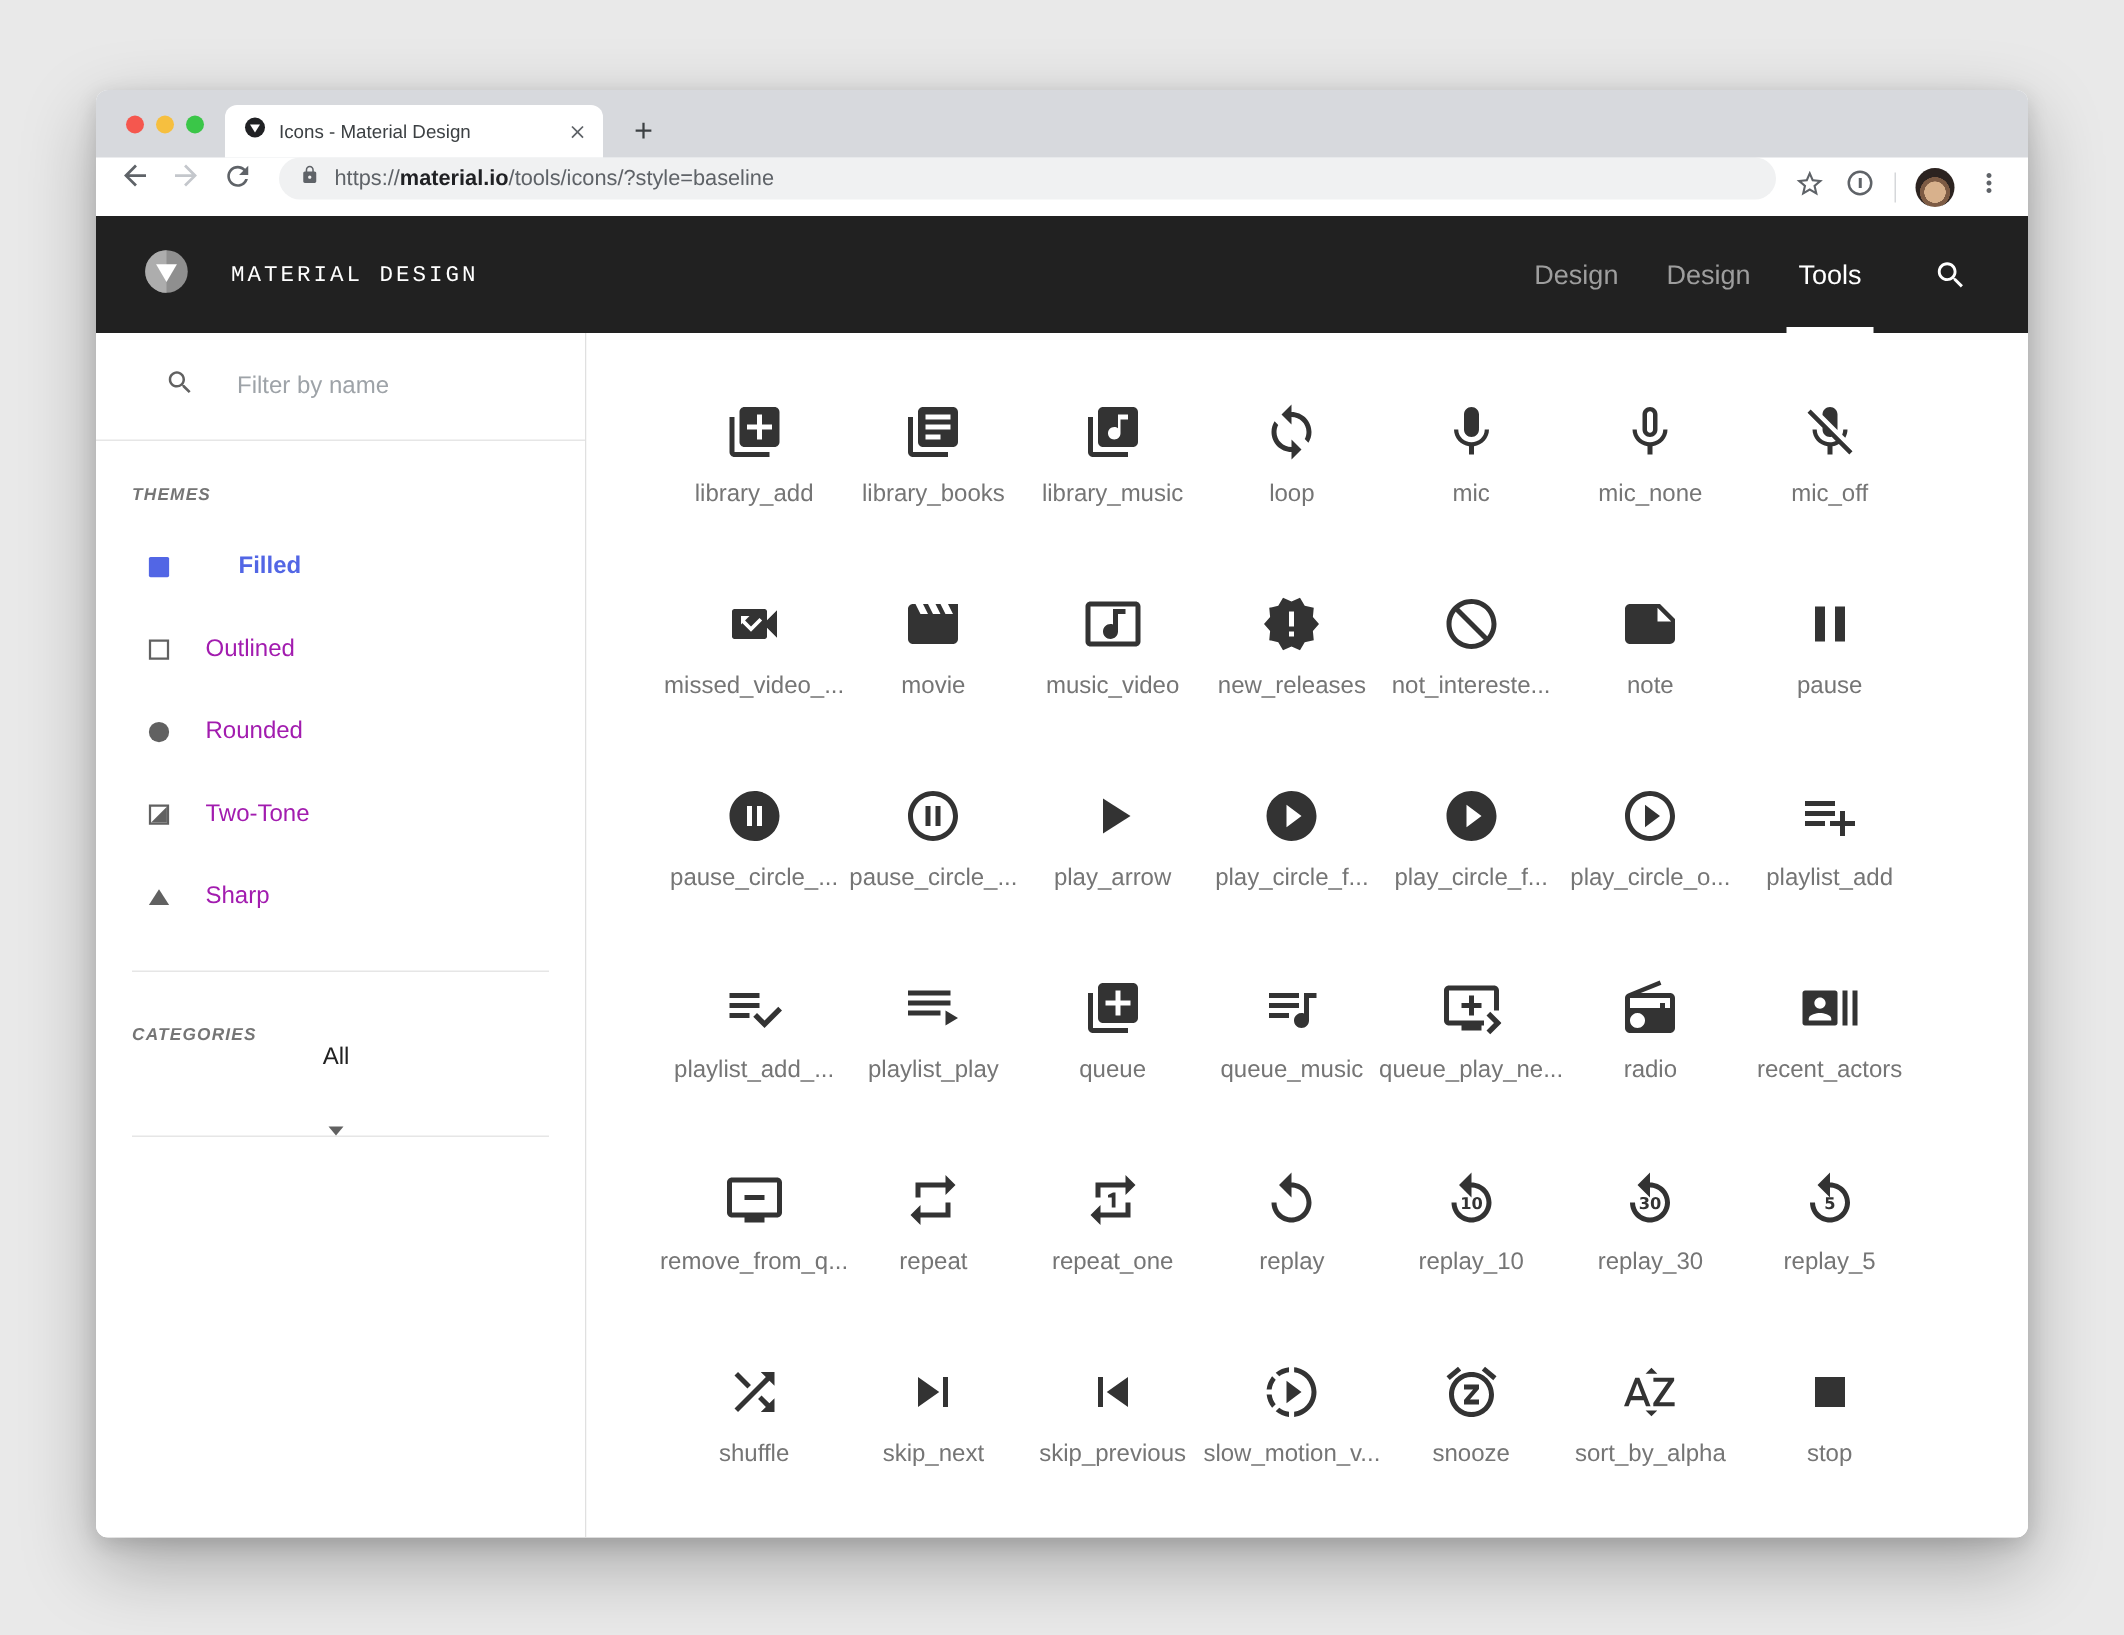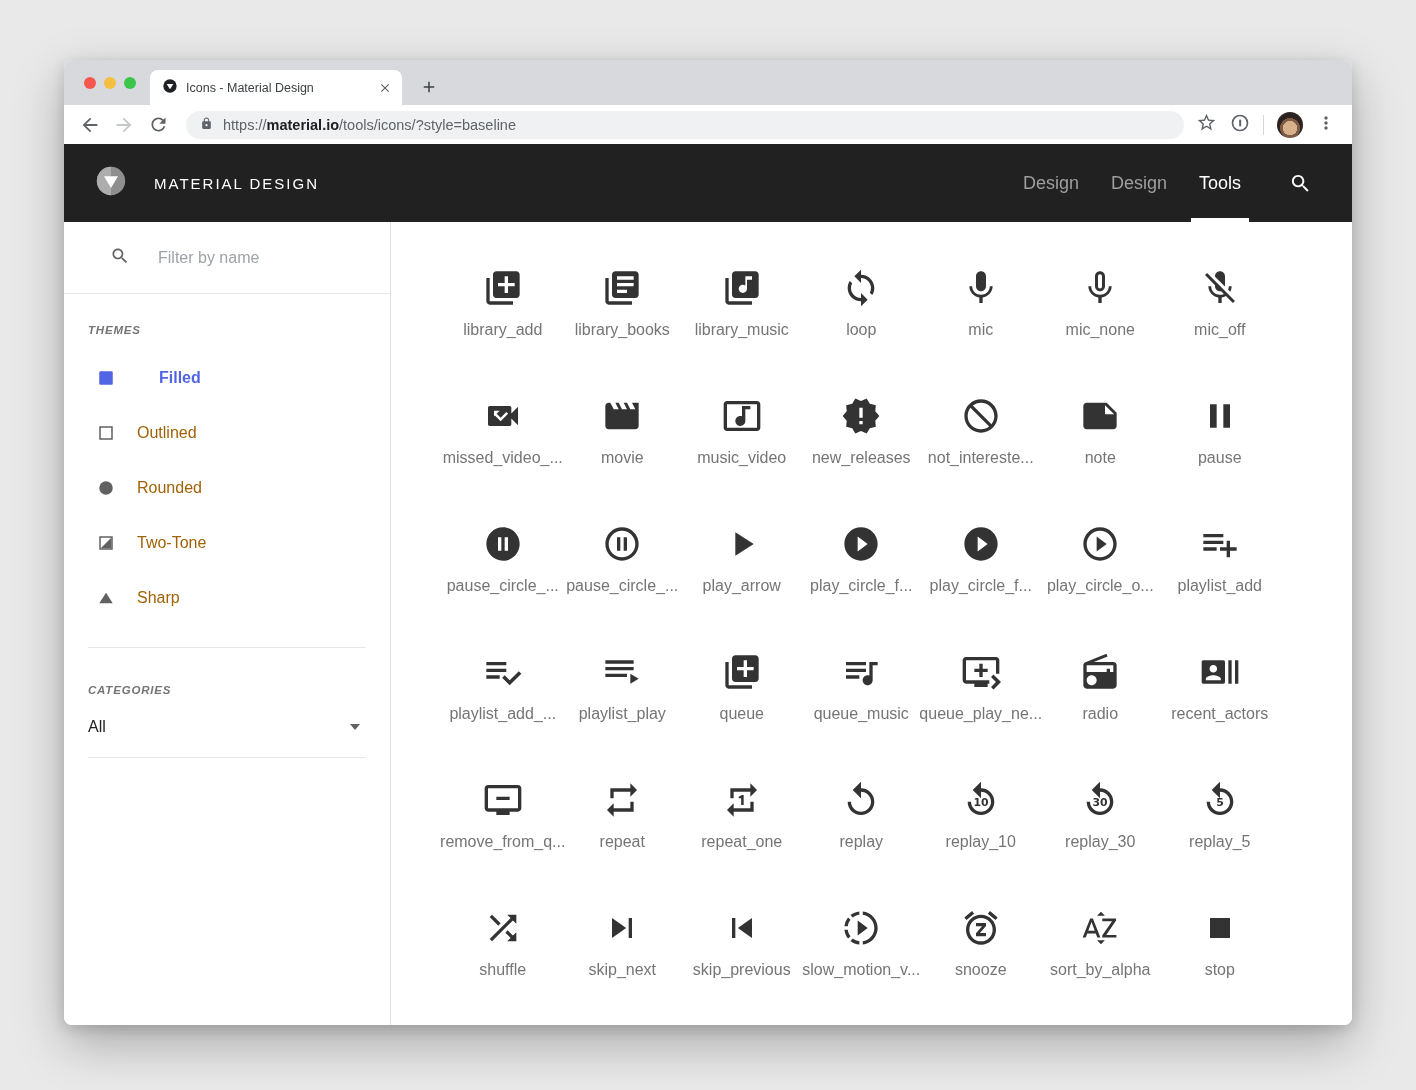--- a/index.html
+++ b/index.html
@@ -16,35 +16,35 @@
   .traffic span { width:12px; height:12px; border-radius:50%; display:block; }
   .tl-red{ background:#f5574e; } .tl-yellow{ background:#f6bf3f; } .tl-green{ background:#3ac648; }
   .tab { position:absolute; left:86px; bottom:0; width:252px; height:35px; background:#fff;
     border-radius:8px 8px 0 0; display:flex; align-items:center; padding:0 10px 0 12px; gap:8px;margin-top:35px; }
   .tab-title { flex:1; font-size:12.5px; color:#3c4043; white-space:nowrap; overflow:hidden; }
   .tab-close svg { display:block; }
   .newtab { position:absolute; left:352px; bottom:5px; width:26px; height:26px;
     display:flex; align-items:center; justify-content:center; }
 
   
-  .toolbar { height:39px; background:#fff; display:flex; align-items:center; padding:0 16px 0 14px; }
+  .toolbar { height:39px; background:#fff; display:flex; padding:0 16px 0 14px; }
   .navbtn { width:24px; height:24px; margin-right:10px; display:flex; align-items:center; justify-content:center; }
   .urlbar { flex:1; height:28px; margin:0 12px 0 6px; background:#f0f1f2; border-radius:14px;
     display:flex; align-items:center; padding:0 14px; gap:10px; }
   .url { font-size:14.5px; color:#5f6368; white-space:nowrap; }
   .url .domain { color:#202124; font-weight:700; }
   .tb-right { display:flex; align-items:center; gap:13px; }
   .tb-divider { width:1px; height:20px; background:#d5d7da; }
   .avatar { width:26px; height:26px; border-radius:50%;
     background:radial-gradient(circle at 50% 62%, #d8b18c 0 34%, #7d5b44 35% 48%, #2c2320 49% 100%); }
 
   
   .mdheader { height:78px; background:#212121; display:flex; align-items:center; padding:0 40px 0 30px; }
   .brand { display:flex; align-items:center; gap:26px; }
-  .brand-text { color:#fff; font-family:Liberation Sans, sans-serif;
+  .brand-text { color:#fff; font-family:Liberation Mono, monospace;
     font-size:15px; letter-spacing:2px; font-weight:500; }
   .mdnav { margin-left:auto; display:flex; align-items:center; gap:32px; }
   .nav-item { position:relative; height:78px; display:flex; align-items:center;
     font-size:18px; color:#9e9e9e; cursor:pointer; }
   .nav-item.active { color:#fff; }
   .nav-item.active::after { content:""; position:absolute; left:50%; transform:translateX(-50%);
     bottom:0; width:58px; height:4px; background:#fff; }
   .hdr-search { margin-left:48px; display:flex; align-items:center; }
 
   
@@ -52,28 +52,28 @@
   .sidebar { width:327px; border-right:1px solid #e0e0e0; background:#fff; }
   .filter-row { height:72px; display:flex; align-items:center; gap:28px;
     padding:0 20px 0 46px; border-bottom:1px solid #e6e6e6; }
   .filter-input { border:none; outline:none; flex:1; font-size:16px; color:#424242;
     font-family:"Liberation Sans","DejaVu Sans",sans-serif; }
   .filter-input::placeholder { color:#9ea3a8; }
   .side-section { padding:30px 24px 0 24px; }
   .side-heading { font-size:11.5px; font-weight:700; color:#757575; letter-spacing:.8px;font-style:italic; }
   .theme-list { margin-top:14px; }
   .theme-item { display:flex; align-items:center; gap:22px; height:55px; padding-left:9px;
-    font-size:16px; color:#a16207; cursor:pointer; }
+    font-size:16px; color:#a21caf; cursor:pointer; }
   .theme-item.selected { color:var(--accent); font-weight:700;gap:44px; }
   .sw { width:18px; height:18px; display:flex; }
   .side-divider { border-top:1px solid #e6e6e6; margin-top:22px; }
   .cat-section { padding:36px 24px 0 24px; }
   .all-row { display:flex; align-items:center; justify-content:space-between;
     height:62px; font-size:16px; color:#212121; cursor:pointer; padding-right:6px;
-    border-bottom:1px solid #e6e6e6; }
+    border-bottom:1px solid #e6e6e6;flex-direction:column; }
   .caret { width:0; height:0; border-left:5px solid transparent; border-right:5px solid transparent;
     border-top:6px solid #616161; }
 
   .content { flex:1; background:#fff; padding:46px 0 0 52px; overflow:hidden; }
   .grid { display:grid; grid-template-columns:repeat(7,119.5px); grid-auto-rows:128px; }
   .cell { display:flex; flex-direction:column; align-items:center; cursor:pointer; }
   .cell .glyph { height:40px; display:flex; align-items:center; justify-content:center; }
   .cell .lbl { margin-top:13px; font-size:16px; color:#757575; white-space:nowrap; }
 </style>
 </head>

